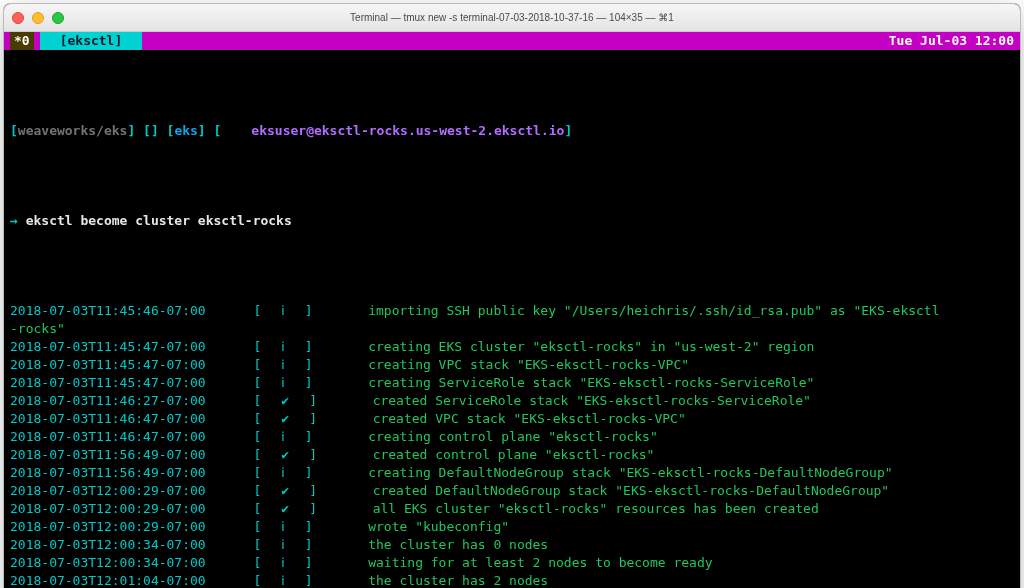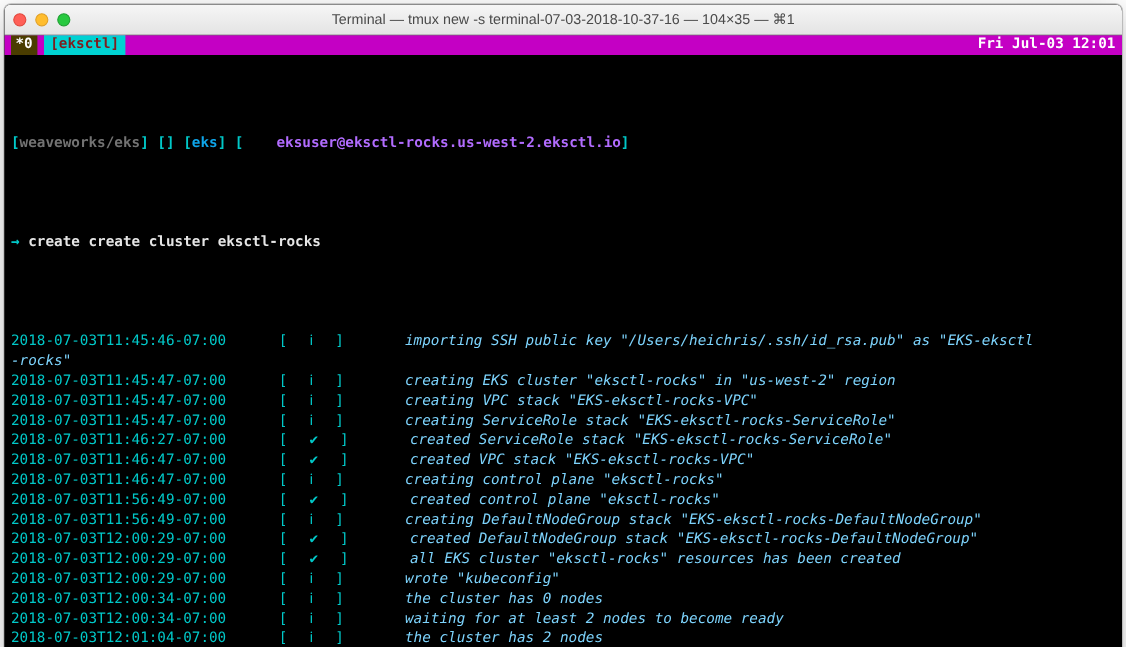--- a/index.html
+++ b/index.html
@@ -31,85 +31,85 @@
     .traffic-lights { display: flex; gap: 8px; }
     .light { width: 12px; height: 12px; border-radius: 50%; }
     .light.red { background: #ff5f57; border: 0.5px solid #e1483d; }
     .light.yellow { background: #ffbd2e; border: 0.5px solid #e0a027; }
     .light.green { background: #28c940; border: 0.5px solid #1fa033; }
     .title {
       position: absolute;
       left: 0; right: 0;
       text-align: center;
       font-family: -apple-system, "Helvetica Neue", sans-serif;
-      font-size: 13px;
+      font-size: 10px;
       color: #4a4a4a;
       pointer-events: none;
     }
     .statusbar {
       background: #c400c4;
       color: #fff;
       display: flex;
       justify-content: space-between;
       padding: 0 6px;
       line-height: 18px;
       font-weight: bold;
     }
     .statusbar .left { display: flex; gap: 6px; }
     .status-index { background: #4a3c00; color: #fff; padding: 0 4px; }
-    .status-ctx { background: #00d2d2; color: #7f1d1d; padding: 0 6px; }
+    .status-ctx { background: #00d2d2; color: #0f172a; padding: 0 20px; }
     .terminal {
       background: #000;
       padding: 0 6px 6px 6px;
       line-height: 18px;
       white-space: pre;
       overflow: hidden;
     }
     .c-green  { color: #737373; }
     .c-teal   { color: #00c8c8; }
     .c-yellow { color: #0ea5e9; }
     .c-purple { color: #b26cff; margin-left: 30px; }
     .c-white  { color: #e6e6e6; }
     .bold     { font-weight: bold; }
     .promptline span { white-space: pre; }
     .log-row { display: flex; gap: 20px; }
     .log-row .ts   { color: #00c8c8; }
     .log-row .br   { color: #00c8c8; }
     .log-row .lvl  { color: #00c8c8; }
-    .log-row .msg  { color: #7dd3fc; font-style: italic; }
+    .log-row .msg  { color: #22c55e; }
     .log-row .gap  { color: #00c8c8; }
   </style>
 </head>
 <body>
 
 <div class="window">
   <div class="titlebar">
     <div class="traffic-lights">
       <div class="light red"></div>
       <div class="light yellow"></div>
       <div class="light green"></div>
     </div>
     <div class="title">Terminal — tmux new -s terminal-07-03-2018-10-37-16 — 104×35 — ⌘1</div>
   </div>
 
   <div class="statusbar">
     <div class="left">
       <span class="status-index">*0</span>
       <span class="status-ctx">[eksctl]</span>
     </div>
-    <div class="right bold">Fri Jul-03 12:01</div>
+    <div class="right bold">Tue Jul-03 12:00</div>
   </div>
 
   <div class="terminal">
 
     
     <div class="promptline"><span class="c-teal bold">[</span><span class="c-green bold">weaveworks/eks</span><span class="c-teal bold">]</span><span class="c-teal bold"> [] </span><span class="c-teal bold">[</span><span class="c-yellow bold">eks</span><span class="c-teal bold">]</span><span class="c-teal bold"> [</span><span class="c-purple bold">eksuser@eksctl-rocks.us-west-2.eksctl.io</span><span class="c-teal bold">]</span></div>
 
     
-    <div class="promptline"><span class="c-teal bold">→ </span><span class="c-white bold">create create cluster eksctl-rocks</span></div>
+    <div class="promptline"><span class="c-teal bold">→ </span><span class="c-white bold">eksctl become cluster eksctl-rocks</span></div>
 
     
     <div id="log-output"><div class="log-row"><span class="ts">2018-07-03T11:45:46-07:00</span><span class="gap"> </span><span class="br">[</span><span class="lvl">ℹ</span><span class="br">]</span><span class="gap">  </span><span class="msg">importing SSH public key "/Users/heichris/.ssh/id_rsa.pub" as "EKS-eksctl</span></div><div class="log-row"><span class="msg">-rocks"</span></div><div class="log-row"><span class="ts">2018-07-03T11:45:47-07:00</span><span class="gap"> </span><span class="br">[</span><span class="lvl">ℹ</span><span class="br">]</span><span class="gap">  </span><span class="msg">creating EKS cluster "eksctl-rocks" in "us-west-2" region</span></div><div class="log-row"><span class="ts">2018-07-03T11:45:47-07:00</span><span class="gap"> </span><span class="br">[</span><span class="lvl">ℹ</span><span class="br">]</span><span class="gap">  </span><span class="msg">creating VPC stack "EKS-eksctl-rocks-VPC"</span></div><div class="log-row"><span class="ts">2018-07-03T11:45:47-07:00</span><span class="gap"> </span><span class="br">[</span><span class="lvl">ℹ</span><span class="br">]</span><span class="gap">  </span><span class="msg">creating ServiceRole stack "EKS-eksctl-rocks-ServiceRole"</span></div><div class="log-row"><span class="ts">2018-07-03T11:46:27-07:00</span><span class="gap"> </span><span class="br">[</span><span class="lvl">✔</span><span class="br">]</span><span class="gap">  </span><span class="msg">created ServiceRole stack "EKS-eksctl-rocks-ServiceRole"</span></div><div class="log-row"><span class="ts">2018-07-03T11:46:47-07:00</span><span class="gap"> </span><span class="br">[</span><span class="lvl">✔</span><span class="br">]</span><span class="gap">  </span><span class="msg">created VPC stack "EKS-eksctl-rocks-VPC"</span></div><div class="log-row"><span class="ts">2018-07-03T11:46:47-07:00</span><span class="gap"> </span><span class="br">[</span><span class="lvl">ℹ</span><span class="br">]</span><span class="gap">  </span><span class="msg">creating control plane "eksctl-rocks"</span></div><div class="log-row"><span class="ts">2018-07-03T11:56:49-07:00</span><span class="gap"> </span><span class="br">[</span><span class="lvl">✔</span><span class="br">]</span><span class="gap">  </span><span class="msg">created control plane "eksctl-rocks"</span></div><div class="log-row"><span class="ts">2018-07-03T11:56:49-07:00</span><span class="gap"> </span><span class="br">[</span><span class="lvl">ℹ</span><span class="br">]</span><span class="gap">  </span><span class="msg">creating DefaultNodeGroup stack "EKS-eksctl-rocks-DefaultNodeGroup"</span></div><div class="log-row"><span class="ts">2018-07-03T12:00:29-07:00</span><span class="gap"> </span><span class="br">[</span><span class="lvl">✔</span><span class="br">]</span><span class="gap">  </span><span class="msg">created DefaultNodeGroup stack "EKS-eksctl-rocks-DefaultNodeGroup"</span></div><div class="log-row"><span class="ts">2018-07-03T12:00:29-07:00</span><span class="gap"> </span><span class="br">[</span><span class="lvl">✔</span><span class="br">]</span><span class="gap">  </span><span class="msg">all EKS cluster "eksctl-rocks" resources has been created</span></div><div class="log-row"><span class="ts">2018-07-03T12:00:29-07:00</span><span class="gap"> </span><span class="br">[</span><span class="lvl">ℹ</span><span class="br">]</span><span class="gap">  </span><span class="msg">wrote "kubeconfig"</span></div><div class="log-row"><span class="ts">2018-07-03T12:00:34-07:00</span><span class="gap"> </span><span class="br">[</span><span class="lvl">ℹ</span><span class="br">]</span><span class="gap">  </span><span class="msg">the cluster has 0 nodes</span></div><div class="log-row"><span class="ts">2018-07-03T12:00:34-07:00</span><span class="gap"> </span><span class="br">[</span><span class="lvl">ℹ</span><span class="br">]</span><span class="gap">  </span><span class="msg">waiting for at least 2 nodes to become ready</span></div><div class="log-row"><span class="ts">2018-07-03T12:01:04-07:00</span><span class="gap"> </span><span class="br">[</span><span class="lvl">ℹ</span><span class="br">]</span><span class="gap">  </span><span class="msg">the cluster has 2 nodes</span></div></div>
 
     
     
 
     
 
   </div>

